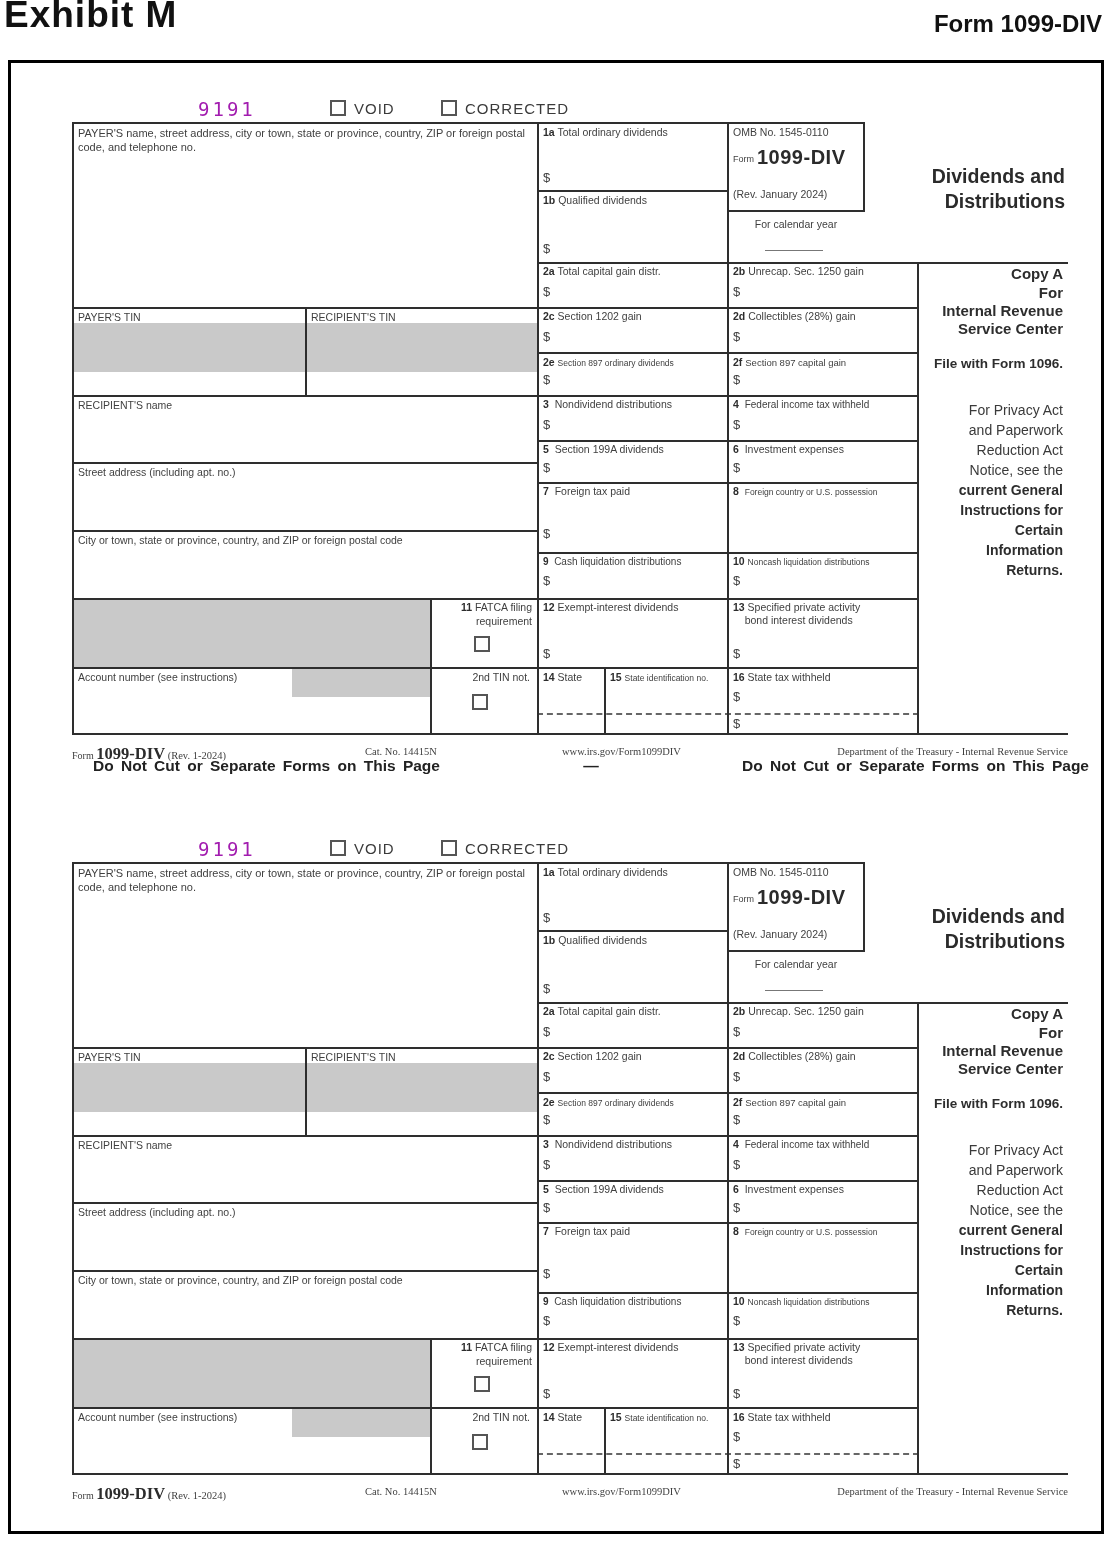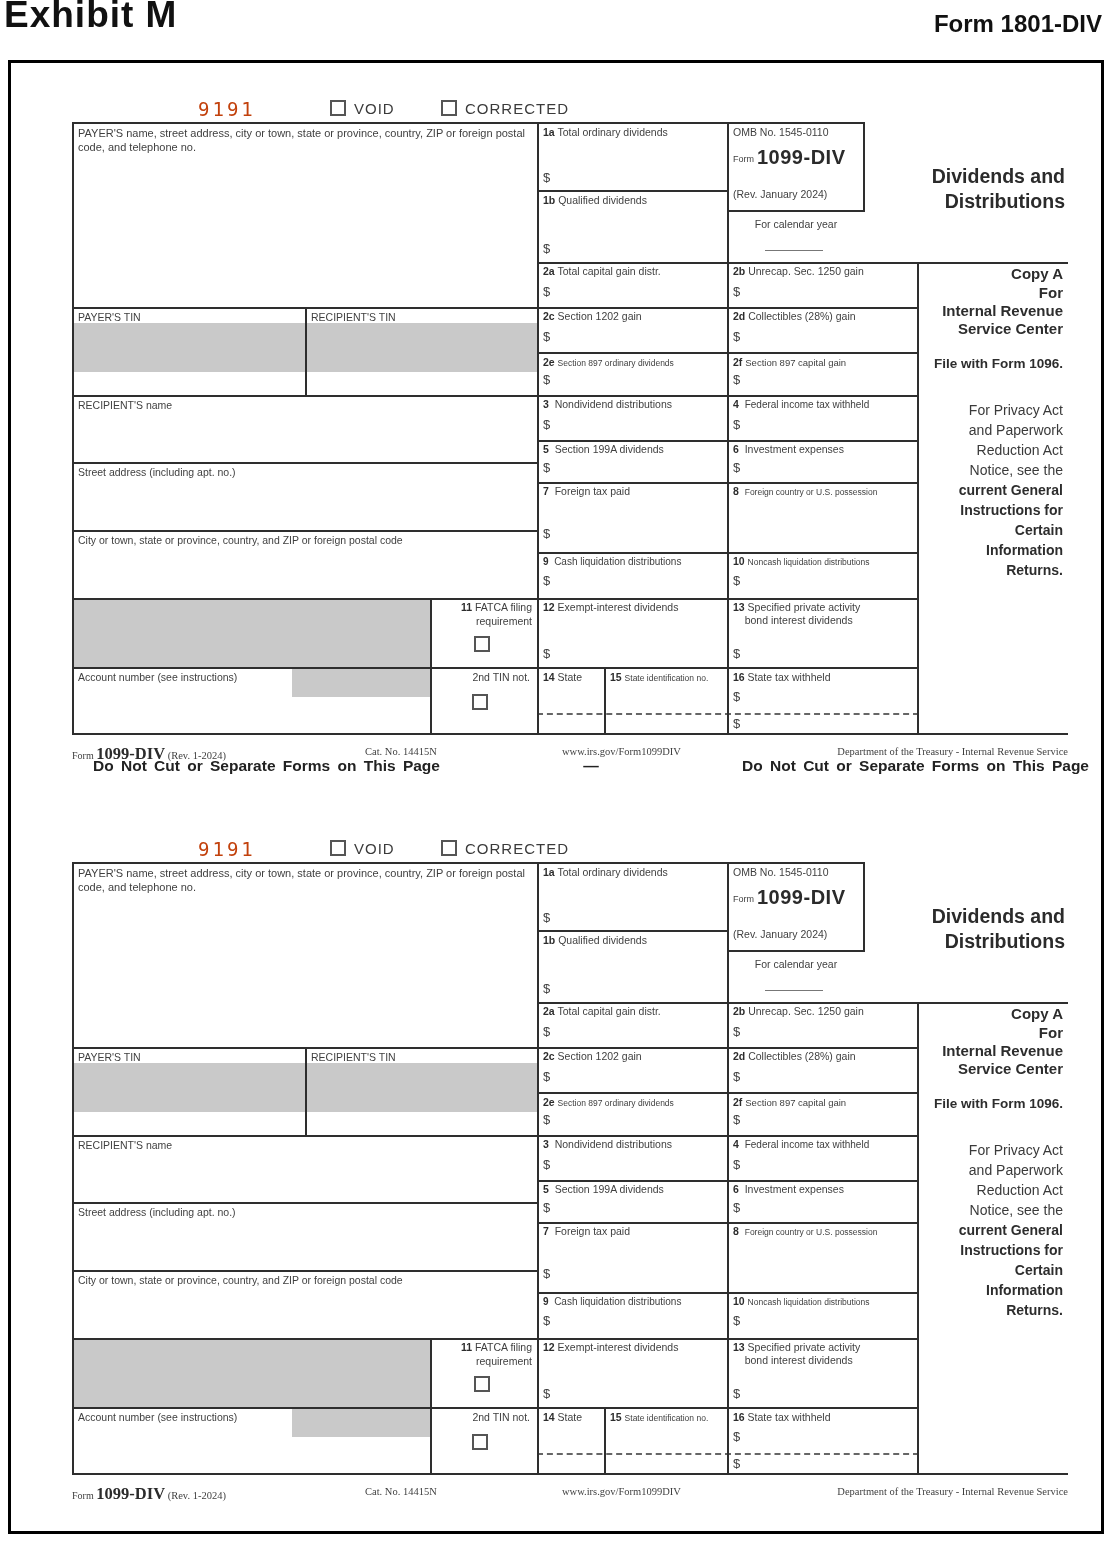--- a/index.html
+++ b/index.html
@@ -2,21 +2,21 @@
 <html><head>
 <meta charset="utf-8">
 <style>
   html,body{margin:0;padding:0;background:#fff;}
   body{width:1112px;height:1542px;position:relative;overflow:hidden;
        font-family:"Liberation Sans",sans-serif;color:#3f3f3f;}
   .page-title{position:absolute;left:4px;top:-6px;font-size:37px;font-weight:bold;color:#111;letter-spacing:1px;}
   .page-formref{position:absolute;right:10px;top:10px;font-size:24px;font-weight:bold;color:#111;}
   .exhibit-box{position:absolute;left:8px;top:60px;width:1090px;height:1468px;border:3px solid #000;background:#fff;}
   .form-copy{position:absolute;left:72px;width:1000px;height:740px;}
-  .codecode{position:absolute;left:126px;top:2px;font-family:"DejaVu Sans Mono",monospace;font-size:19px;color:#c2410c;letter-spacing:3px;}
+  .codecode{position:absolute;left:126px;top:2px;font-family:"DejaVu Sans Mono",monospace;font-size:19px;color:#a21caf;letter-spacing:3px;}
   .cb{position:absolute;width:16px;height:16px;border:2px solid #555;background:#fff;box-sizing:border-box;}
   .cbl{position:absolute;font-size:15px;color:#3a3a3a;letter-spacing:1px;}
   .tbl{position:absolute;left:0;top:26px;width:996px;height:617px;}
   .hl{position:absolute;height:2px;background:#2e2e2e;}
   .vl{position:absolute;width:2px;background:#2e2e2e;}
   .dl{position:absolute;height:0;border-top:2px dashed #666;}
   .gz{position:absolute;background:#c9c9c9;}
   .lbl{position:absolute;font-size:10.5px;color:#3f3f3f;line-height:13px;}
   .lbl b{color:#2d2d2d;}
   .sm{font-size:8.5px;}
@@ -31,21 +31,21 @@
   .ral{text-align:right;}
   .ftr{position:absolute;font-size:10.5px;color:#3f3f3f;font-family:Liberation Serif, serif;}
   .dnc{position:absolute;left:72px;width:996px;display:flex;justify-content:space-between;
        font-size:15.5px;font-weight:bold;color:#222;word-spacing:3px;}
   .underl{position:absolute;height:1px;background:#777;}
 </style>
 </head>
 <body>
 
 <div class="page-title">Exhibit M</div>
-<div class="page-formref">Form 1801-DIV</div>
+<div class="page-formref">Form 1099-DIV</div>
 <div class="exhibit-box"></div>
 
 <div id="copy1" class="form-copy" style="top:96px;">
 
   <div class="codecode">9191</div>
   <div class="cb" style="left:258px;top:4px;"></div>
   <div class="cbl" style="left:282px;top:4px;">VOID</div>
   <div class="cb" style="left:369px;top:4px;"></div>
   <div class="cbl" style="left:393px;top:4px;">CORRECTED</div>
 

